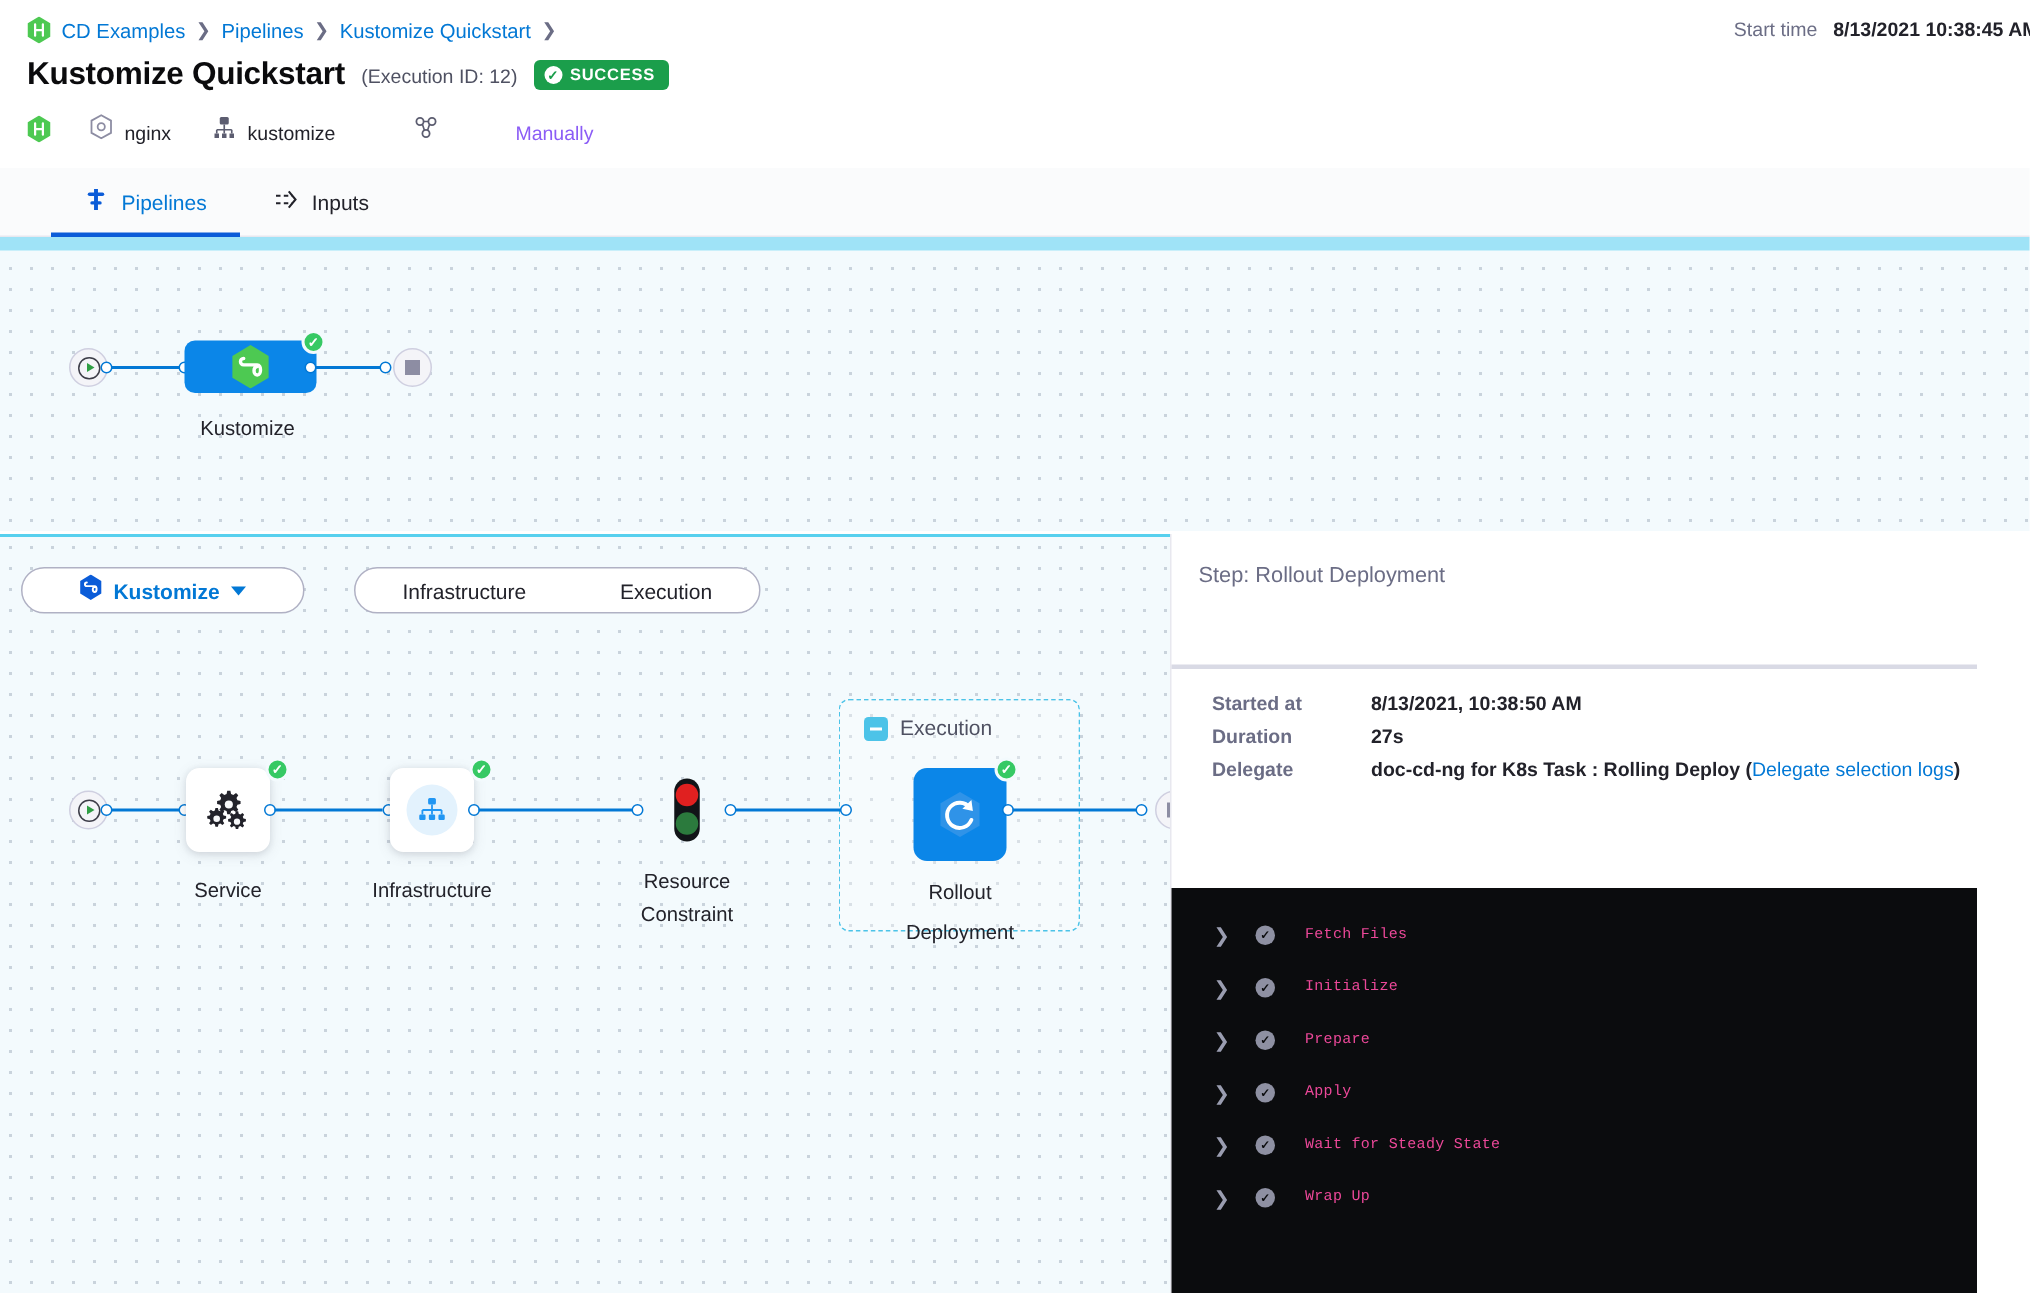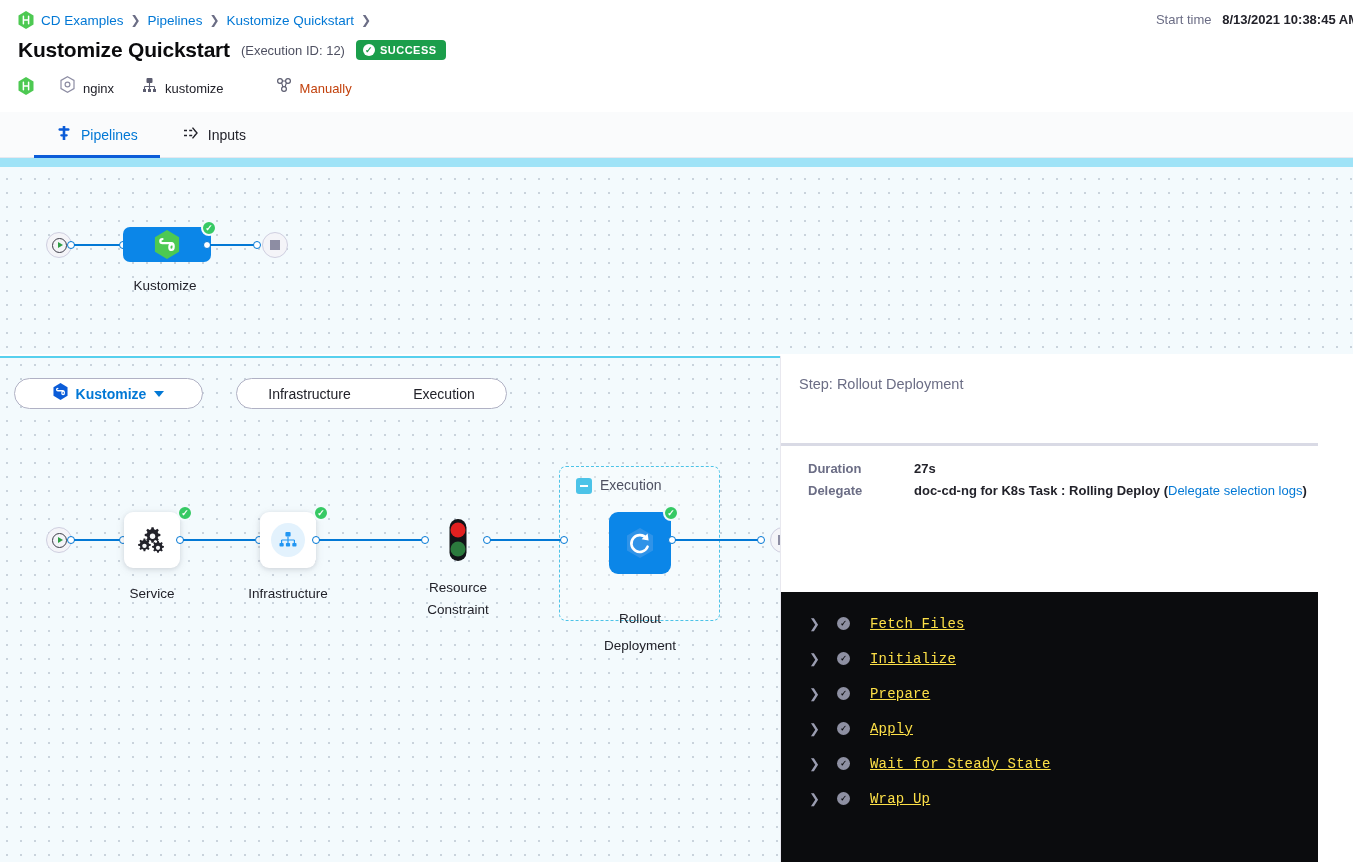--- a/index.html
+++ b/index.html
@@ -52,21 +52,21 @@
     background: #fff; color: #1b9e4b; font-size: 9px;
     display: flex; align-items: center; justify-content: center; font-weight: bold;
   }
 
   .meta-row {
     position: absolute; left: 18px; top: 76px;
     display: flex; align-items: center; font-size: 13px; color: #22222a;
   }
   .meta-item { display: flex; align-items: flex-end; gap: 8px; }
   .meta-item .mi-label { white-space: nowrap; }
-  .meta-item.link .mi-label { color: #c2410c; }
+  .meta-item.link .mi-label { color: #8b5cf6; margin-left: 44px; }
 
   
   .tabs-bar {
     position: absolute; left: 0; top: 112px; width: 1353px; height: 46px;
     background: #fafbfc; border-bottom: 1px solid #e8e8ef;
     display: flex; align-items: flex-end; padding-left: 34px;
   }
   .tab {
     display: flex; align-items: center; gap: 9px;
     padding: 0 22px 13px 22px; font-size: 14px; color: #22222a; cursor: pointer;
@@ -209,23 +209,22 @@
     display: flex; align-items: center; height: 35px; padding-left: 28px; gap: 20px;
     cursor: pointer;
   }
   .log-chevron { color: #9a9db0; font-size: 13px; width: 8px; }
   .log-check {
     width: 13px; height: 13px; border-radius: 50%; background: #8e90a2;
     display: flex; align-items: center; justify-content: center;
     color: #0b0c0e; font-size: 8px; font-weight: bold; flex: 0 0 13px;
   }
   .log-name {
-    font-family: "Liberation Mono", monospace; font-size: 14px; color: #fde047;
+    font-family: "Liberation Mono", monospace; font-size: 10px; color: #ec4899;
     letter-spacing: 0.2px;
-    text-decoration: underline;
   }
 </style>
 </head>
 <body>
 
 <div class="header">
 
   <div class="breadcrumb">
     <span class="harness-hex">
       <svg width="16" height="18" viewBox="0 0 16 18">
@@ -434,41 +433,45 @@
   <div class="dot" style="left:560px; top:178px;"></div>
 
   <div class="stage-box" style="left:609px; top:154px; width:62px; height:62px; border-radius:9px;">
     <svg width="44" height="44" viewBox="0 0 44 44">
       <polygon points="22,7 35,14.5 35,29.5 22,37 9,29.5 9,14.5" fill="#2f93e8"></polygon>
       <path d="M28.5 17.5 A8.4 8.4 0 1 0 29.6 25.6" stroke="#fff" stroke-width="2.6" fill="none" stroke-linecap="round"></path>
       <polygon points="29.6,12.4 30.6,19.6 23.6,18.2" fill="#fff"></polygon>
     </svg>
   </div>
   <div class="status-check" style="left:663px; top:147px;">✓</div>
-  <div class="node-label" style="left:580px; top:229px; width:120px;margin-top:24px;">
+  <div class="node-label" style="left:580px; top:229px; width:120px;">
     <div>Rollout</div>
     <div style="margin-top:12px;">Deployment</div>
   </div>
 
   <div class="dot" style="left:668px; top:178px;"></div>
   <div class="edge" style="left:675px; top:181px; width:86px;"></div>
   <div class="dot" style="left:757px; top:178px;"></div>
 
   <div class="node circle-node" style="left:770px; top:169px;">
     <span class="stop-glyph"></span>
   </div>
 </div>
 
 <div class="right-panel">
 
   <div class="rp-title">Step: Rollout Deployment</div>
 
   <div class="rp-tabline"></div>
 
   <div class="details-table">
+    <div class="dt-row">
+      <span class="dt-key">Started at</span>
+      <span class="dt-val">8/13/2021, 10:38:50 AM</span>
+    </div>
     <div class="dt-row">
       <span class="dt-key">Duration</span>
       <span class="dt-val">27s</span>
     </div>
     <div class="dt-row">
       <span class="dt-key">Delegate</span>
       <span class="dt-val"><span>doc-cd-ng for K8s Task : Rolling Deploy (</span><span class="lnk">Delegate selection logs</span><span>)</span></span>
     </div>
   </div>
 

